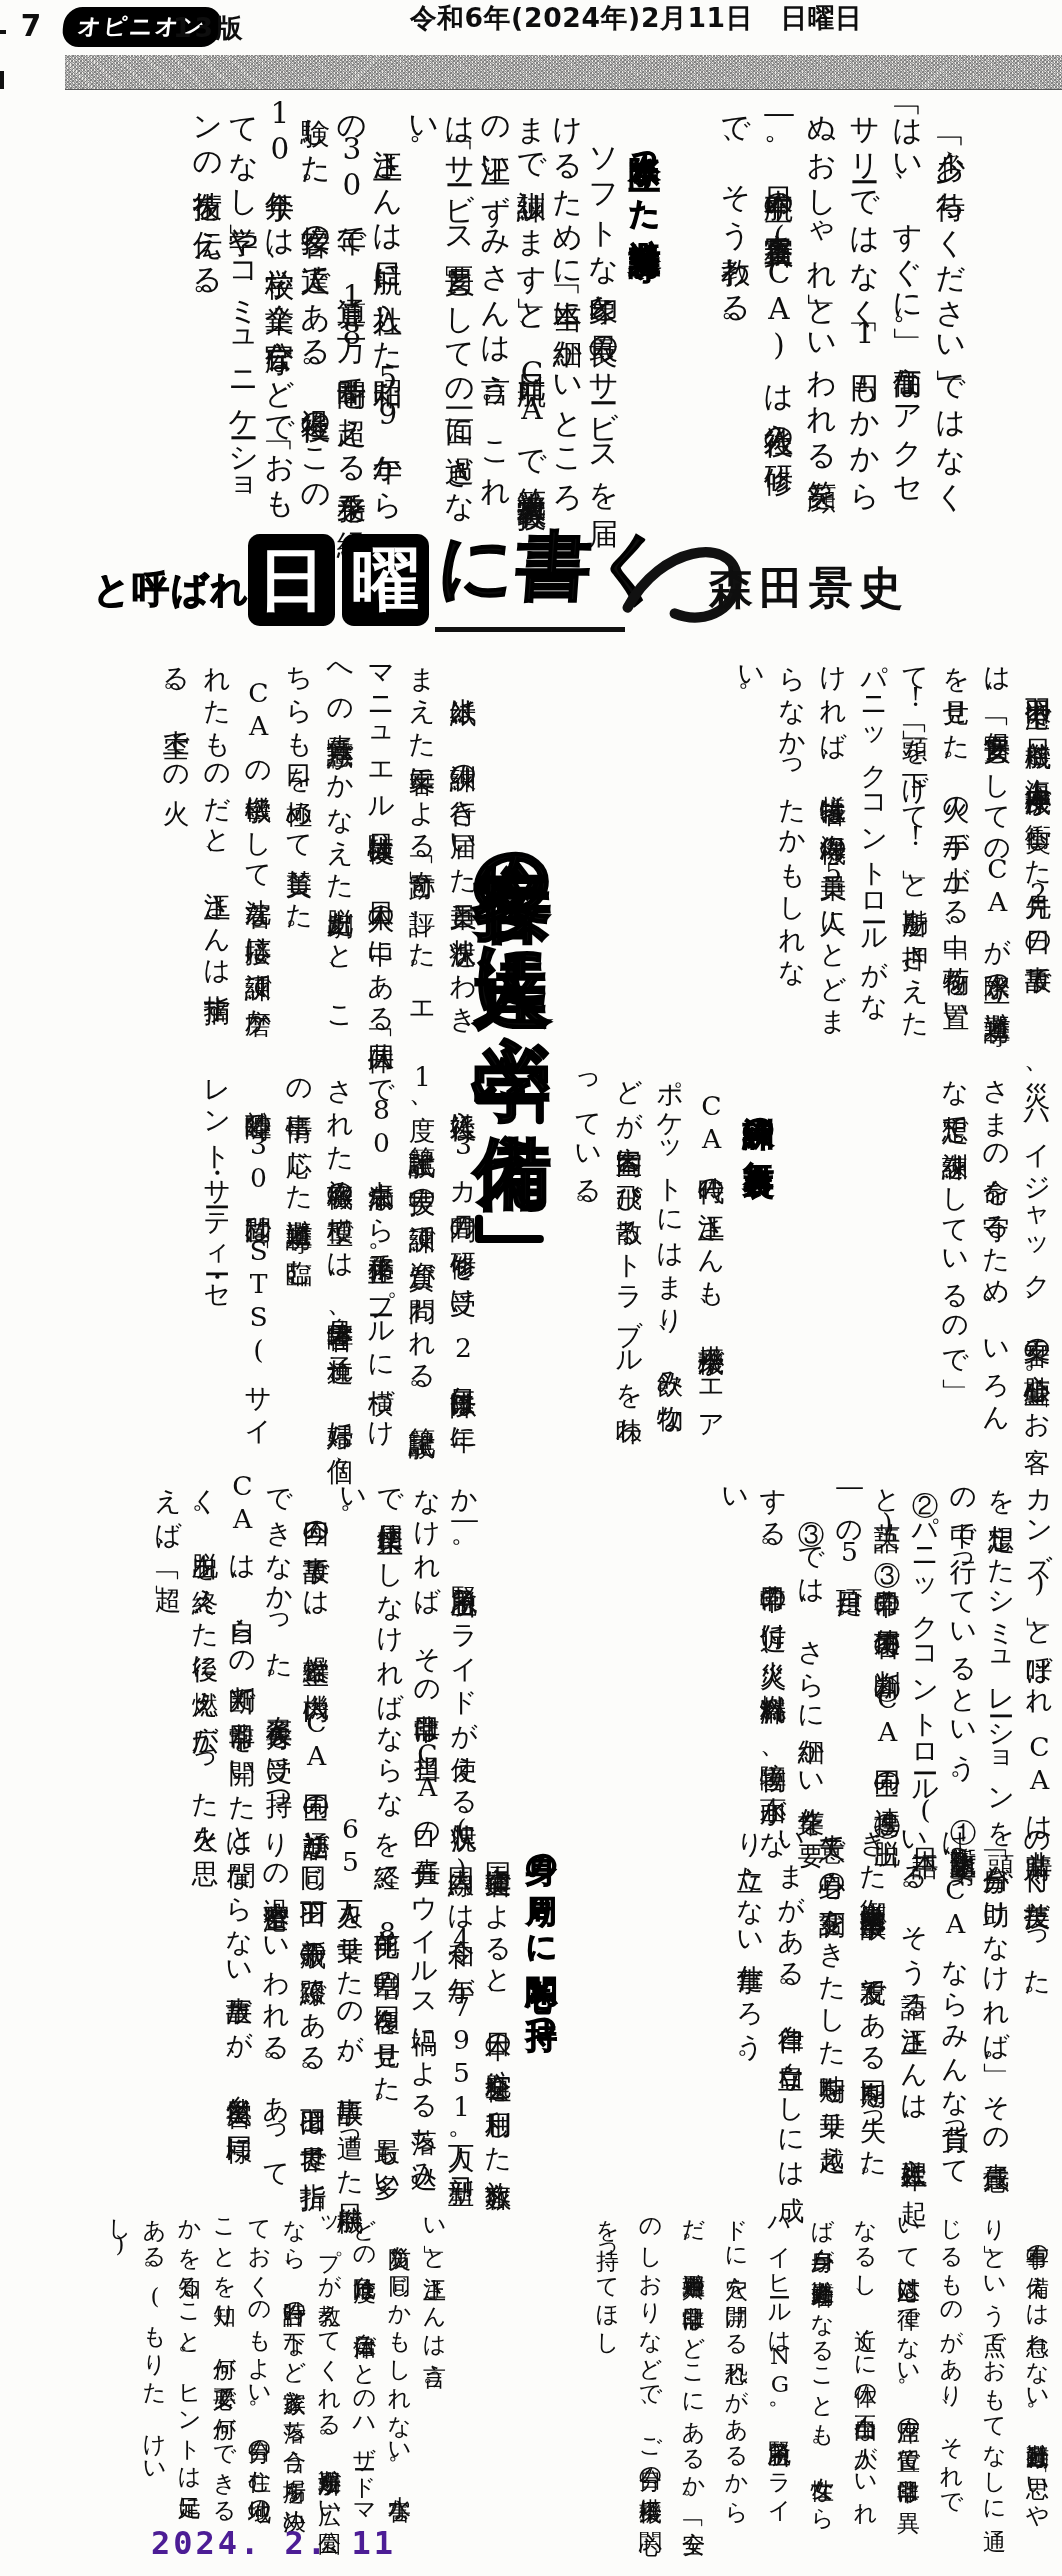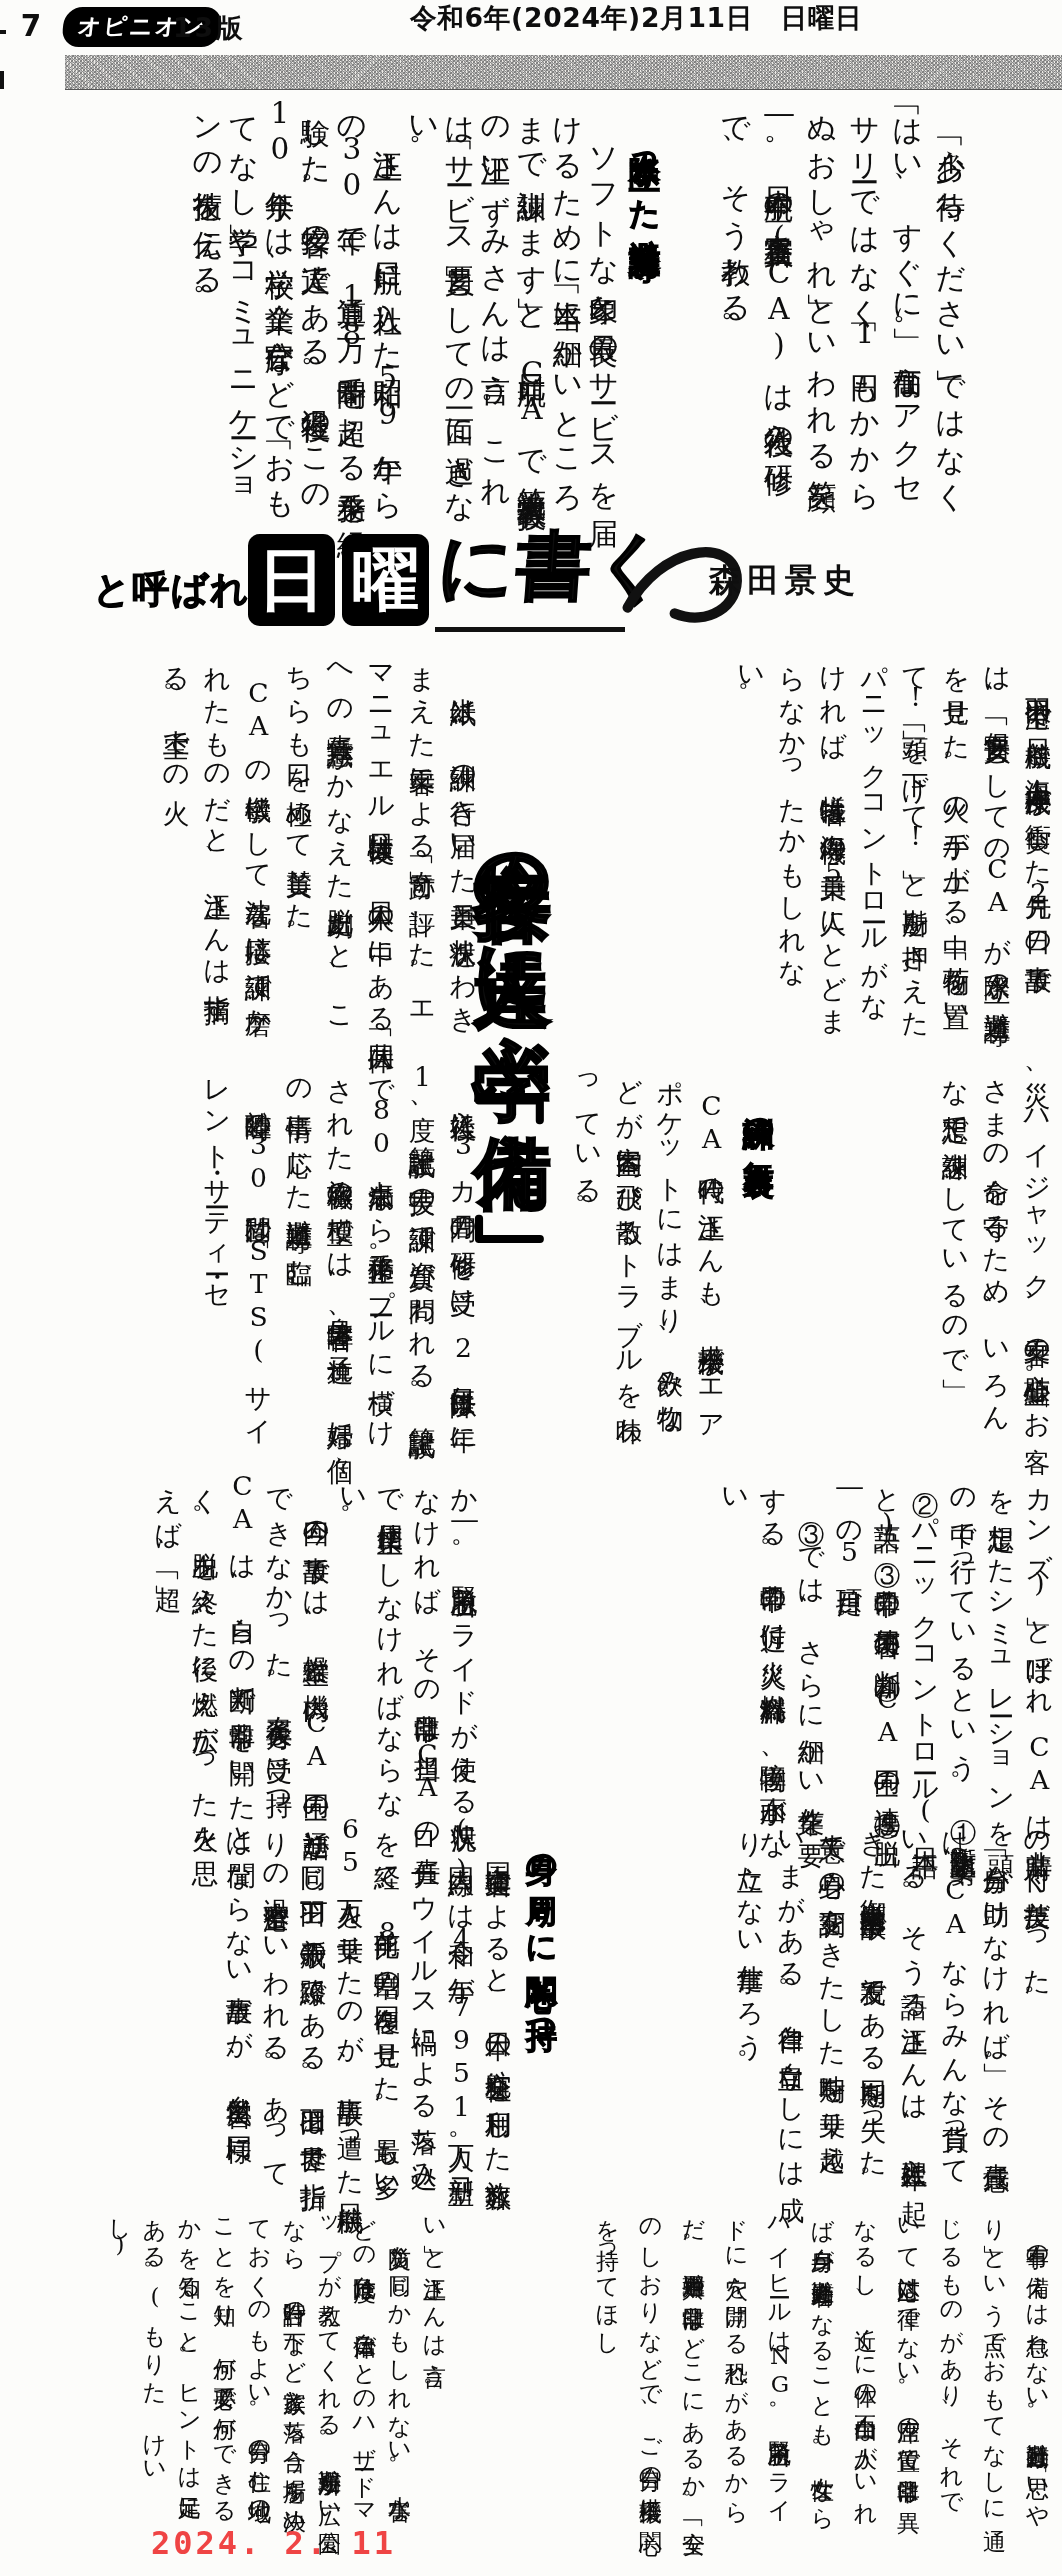--- a/index.html
+++ b/index.html
@@ -47,25 +47,25 @@
   .kanban-box{
     background:#000;color:#fff;width:87px;height:92px;border-radius:11.8px;
     display:flex;align-items:center;justify-content:center;
     font-size:68px;font-weight:bold;
   }
   .script-title{
     font-weight:bold;font-size:75px;letter-spacing:1.5px;
     -webkit-text-stroke:1.5px #000;transform:skewX(-4deg);
   }
   .role-title{font-weight:bold;font-size:37px;letter-spacing:1.5px;-webkit-text-stroke:1.1px #000;}
-  .author{font-size:32px;letter-spacing:5.9px;font-weight:bold;}
+  .author{font-size:44px;letter-spacing:5.9px;font-weight:bold;}
   .edge{background:#111;}
   .scan-date{
     font-family:"DejaVu Sans Mono","Liberation Mono",monospace;
-    font-weight:bold;font-size:32px;letter-spacing:3px;color:#ef4444;
+    font-weight:bold;font-size:32px;letter-spacing:3px;color:#4c1d95;
   }
 </style>
 </head>
 <body>
 
 <div class="abs hdr" style="left:20.7px;top:8.9px;font-size:29.5px;">7</div>
 <div class="abs badge" style="left:63px;top:7.4px;">オピニオン</div>
 <div class="abs hdr" style="left:173px;top:10.3px;font-size:26.6px;letter-spacing:3px;">13版</div>
 <div class="abs hdr" style="left:410px;top:0;font-size:26.6px;letter-spacing:0.7px;">令和6年(2024年)2月11日　日曜日</div>
 

